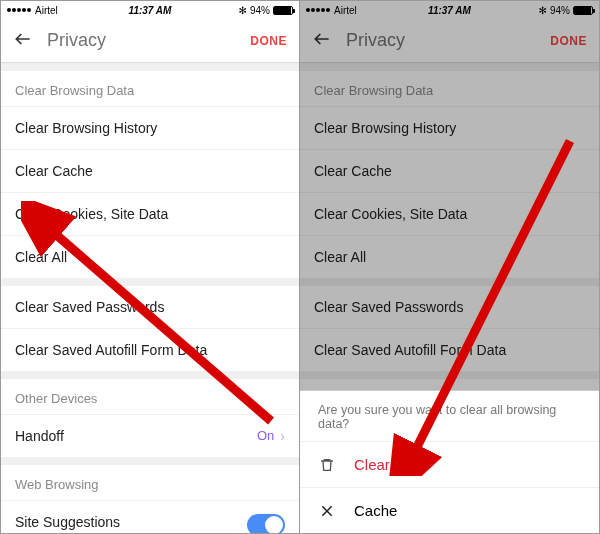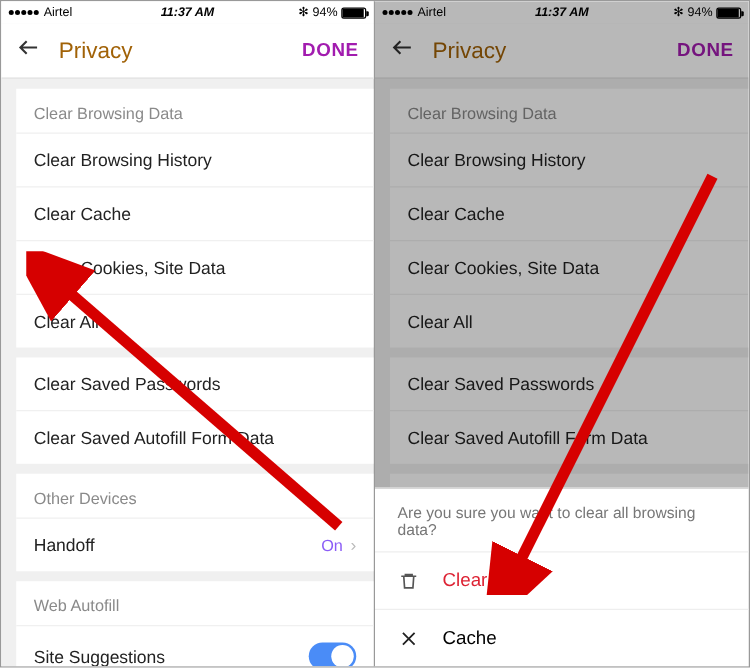--- a/index.html
+++ b/index.html
@@ -59,35 +59,34 @@
   .header {
     height: 44px;
     background: #fff;
     display: flex;
     align-items: center;
     padding: 0 12px;
     border-bottom: 1px solid #ddd;
     flex-shrink: 0;
   }
   .header .back svg { width: 20px; height: 20px; stroke: #333; }
-  .header .title { font-size: 18px; font-weight: 400; margin-left: 14px; color: #a16207; }
-  .header .done { margin-left: auto; font-size: 15px; font-weight: 600; color: #a21caf; letter-spacing: .5px; }
+  .header .title { font-size: 18px; font-weight: 400; margin-left: 14px; color: #737373; }
+  .header .done { margin-left: auto; font-size: 12px; font-weight: 600; color: #ef4444; letter-spacing: .5px; }
 
   
   .scroller { flex: 1; overflow: hidden; }
-  .group { background: #fff; margin-top: 8px; margin-left: 12px; }
+  .group { background: #fff; margin-top: 8px; }
   .group-head {
     padding: 12px 14px 8px; color: #8a8a8a; font-size: 13px;
   }
   .row {
     padding: 13px 14px;
     font-size: 14px;
     color: #222;
     display: flex;
-    align-items: center;
     border-top: 1px solid #f0f0f0;
   }
   .row:first-of-type { border-top: none; }
   .row .val { margin-left: auto; color: #8b5cf6; font-size: 13px; }
   .row .chev { margin-left: 6px; color: #bbb; }
   .toggle {
     width: 38px; height: 22px; border-radius: 11px; background: #4a8cf7;
     position: relative; margin-left: auto;
   }
   .toggle::after {
@@ -185,21 +184,21 @@
       </div>
       <div class="group">
         <div class="group-head">Other Devices</div>
         <div class="row">
           <span>Handoff</span>
           <span class="val">On</span>
           <span class="chev">›</span>
         </div>
       </div>
       <div class="group">
-        <div class="group-head">Web Autofill</div>
+        <div class="group-head">Web Browsing</div>
         <div class="row">
           <span>Site Suggestions</span>
           <div class="toggle"></div>
         </div>
 
       </div>
     </div>
 
     <svg class="arrow" style="left:20px;top:200px;width:260px;height:230px">
       <defs>

